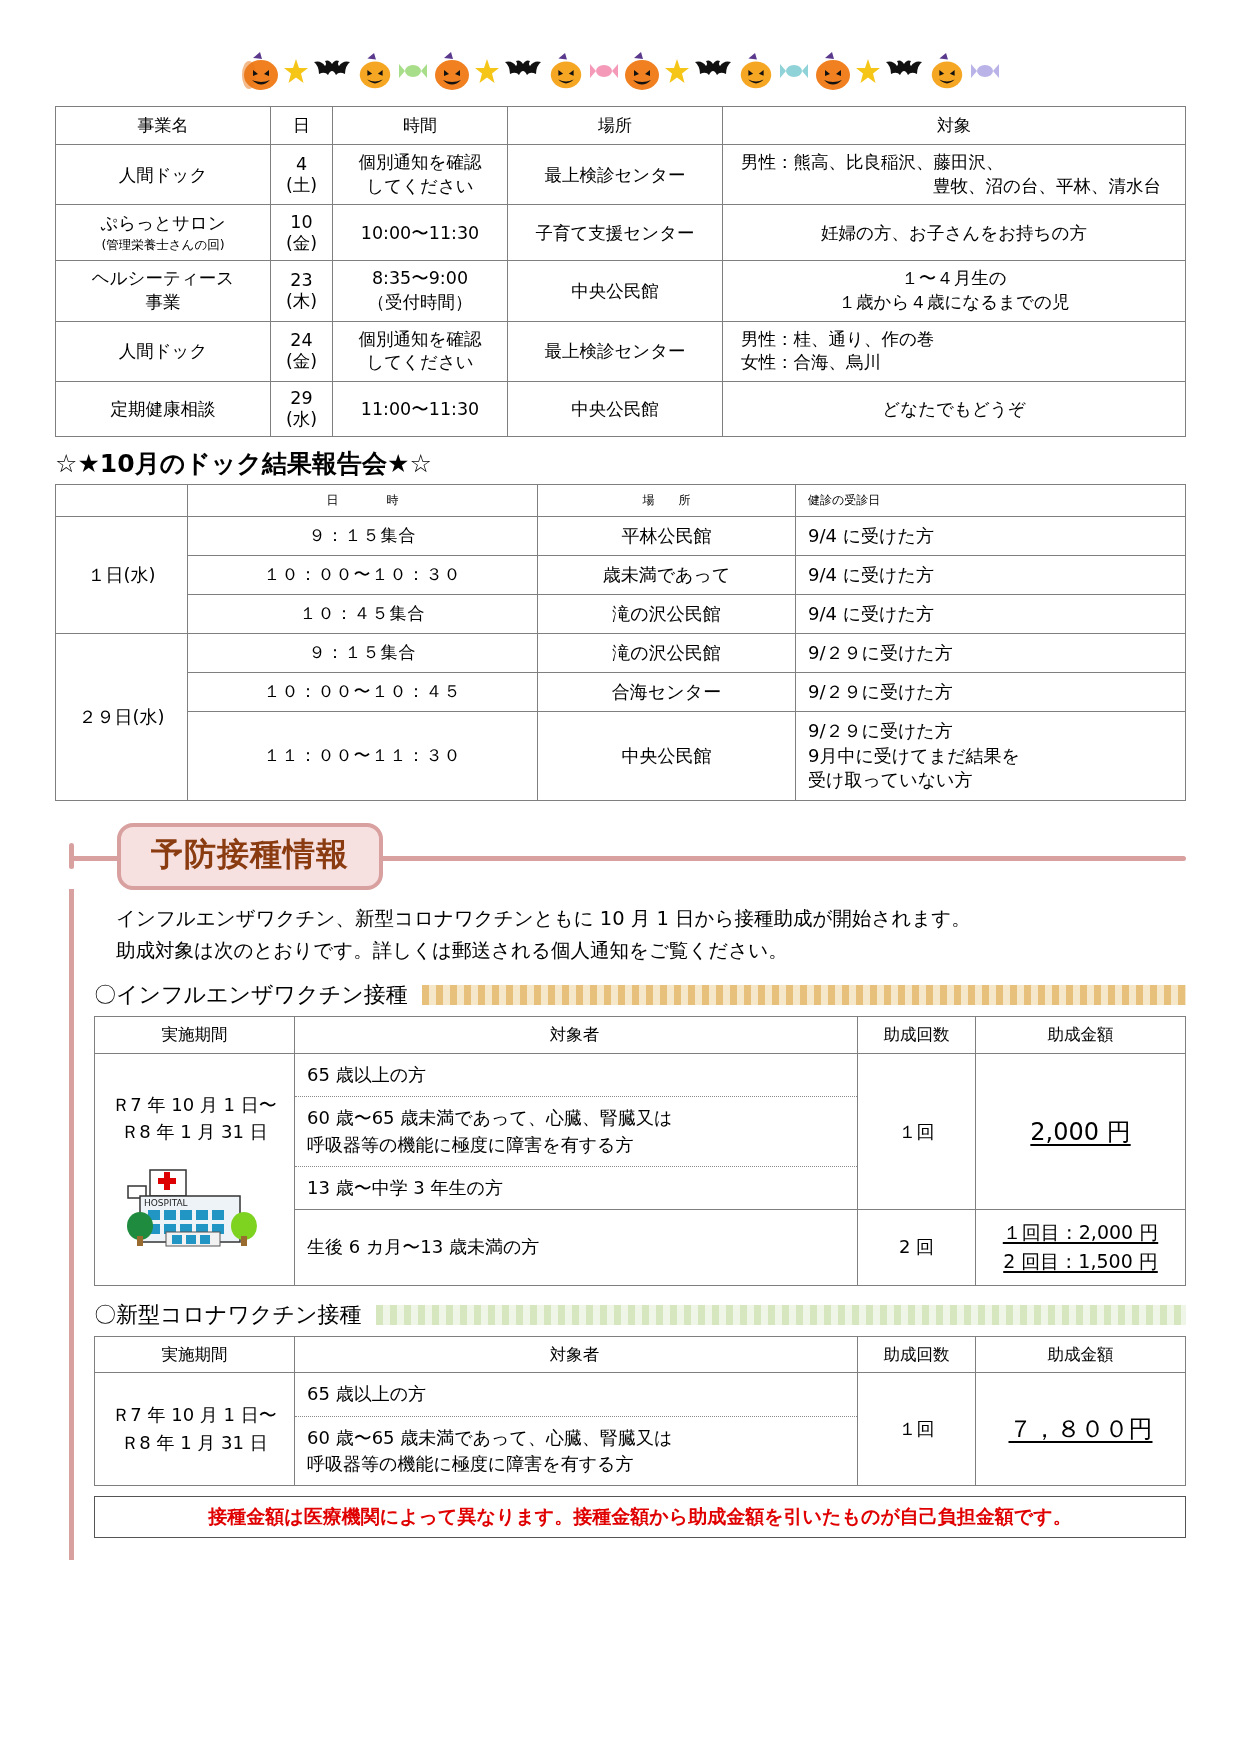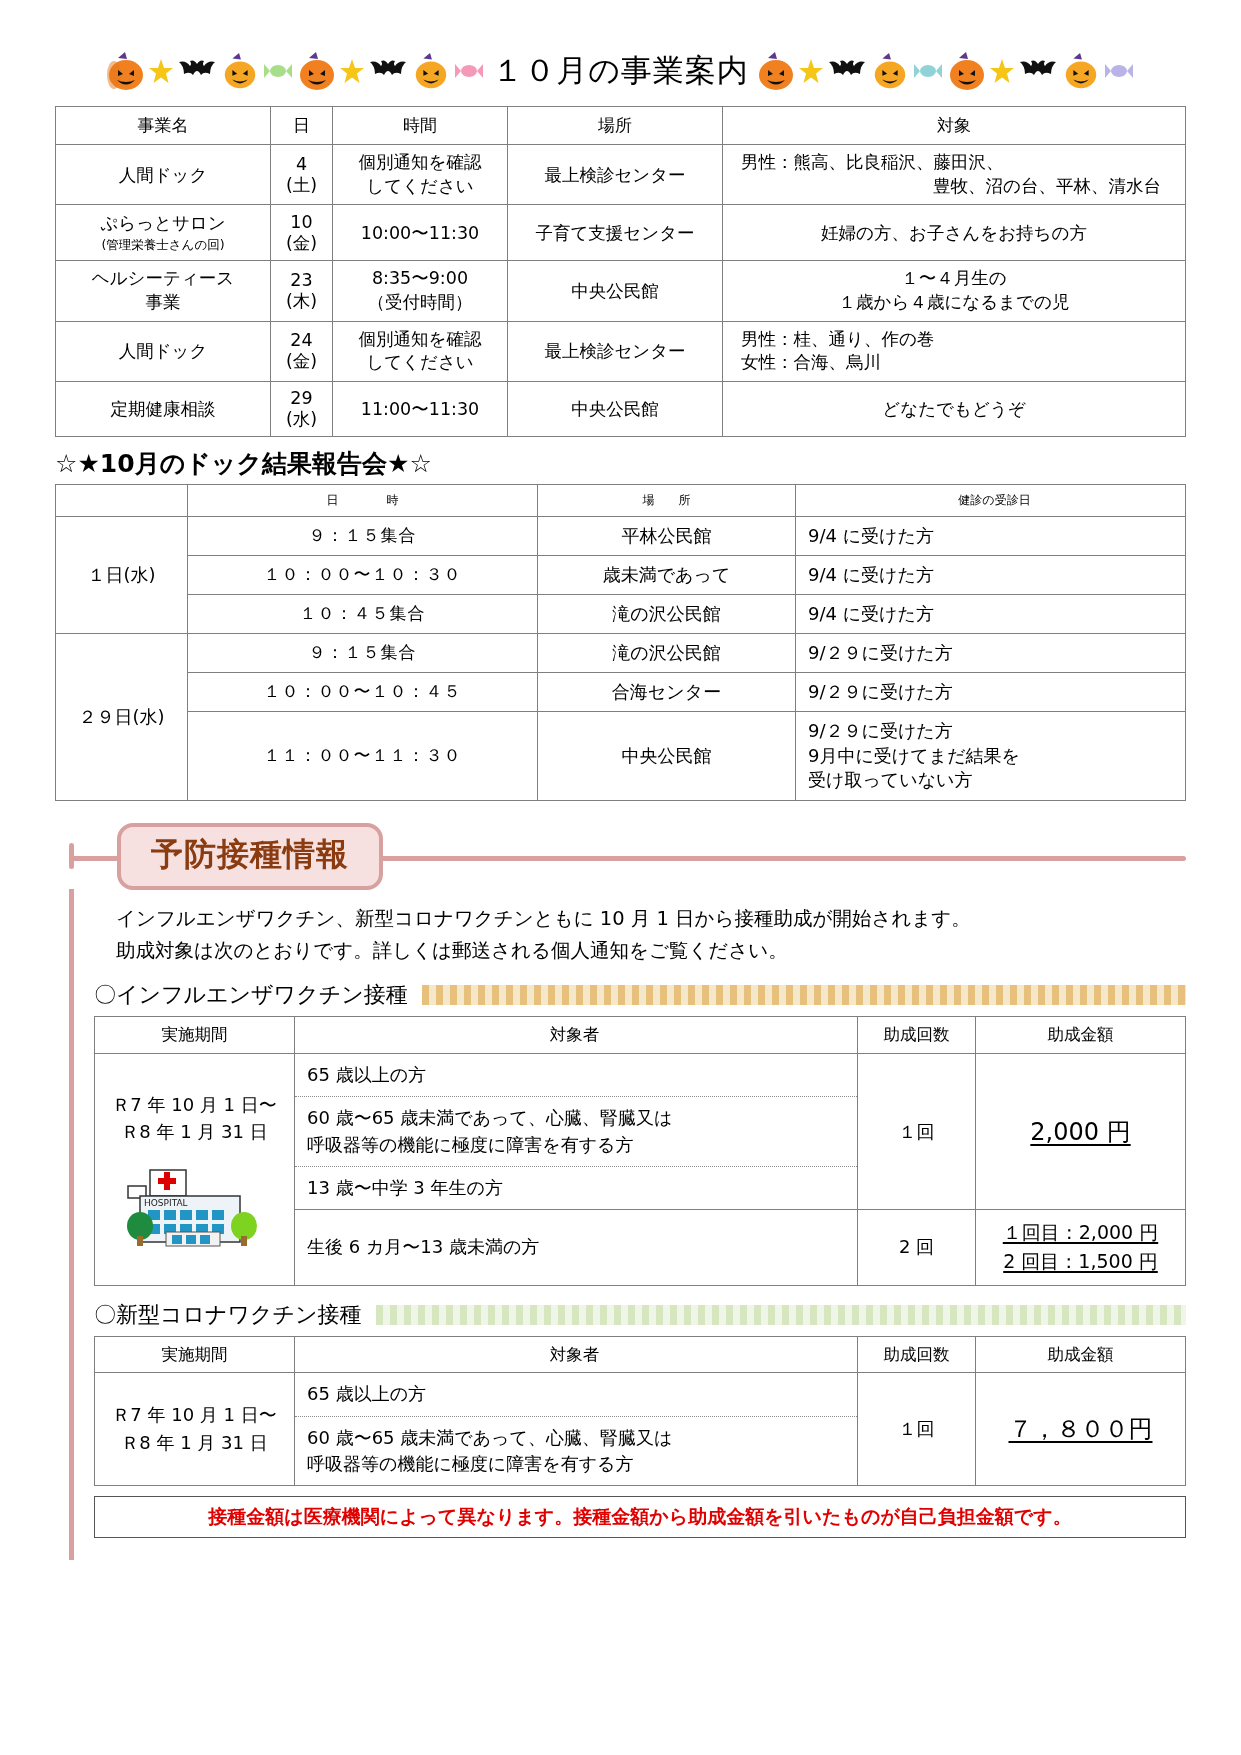--- a/index.html
+++ b/index.html
@@ -194,21 +194,20 @@
       </span>
       <span class="deco-item">
         <svg class="g" width="34" height="22" viewBox="0 0 34 22">
             <path d="M3 4 l6 7 -6 7z" fill="#f49ab8"></path>
             <ellipse cx="17" cy="11" rx="8" ry="6" fill="#f49ab8"></ellipse>
             <path d="M31 4 l-6 7 6 7z" fill="#f49ab8"></path>
           </svg>
       </span>
     </div>
 
-    <div class="title-main">１０月の事業案内</div>
 
     <div class="deco">
       <span class="deco-item">
         <svg class="g" width="42" height="44" viewBox="0 0 42 44">
             <path d="M13 9 L20 3 L22 10" fill="#5b3a8e"></path>
             <ellipse cx="21" cy="26" rx="17" ry="15" fill="#f08020"></ellipse>
             <path d="M13 21 l5 4 -5 2z M29 21 l-5 4 5 2z" fill="#111"></path>
             <path d="M12 31 q9 9 18 0 q-4 2 -9 2 q-5 0 -9 -2z" fill="#111"></path>
           </svg>
       </span>
@@ -380,21 +379,21 @@
   <div class="star-head">
     <span class="star-open">☆</span><span>★</span><span>10月のドック結果報告会</span><span>★</span><span class="star-open">☆</span>
   </div>
 
   <table class="t2">
     <thead>
       <tr>
         <th class="c-date"></th>
         <th class="c-time">日　　　　時</th>
         <th class="c-place">場　　所</th>
-        <th class="c-exam" style="text-align:center">健診の受診日</th>
+        <th class="c-exam" style="text-align:left">健診の受診日</th>
       </tr>
     </thead>
     <tbody>
       <tr>
         <td class="c-date" rowspan="3">１日(水)</td>
         <td class="mono">９：１５集合</td>
         <td>平林公民館</td>
         <td class="c-exam">9/4 に受けた方</td>
       </tr>
       <tr class="dotted">

